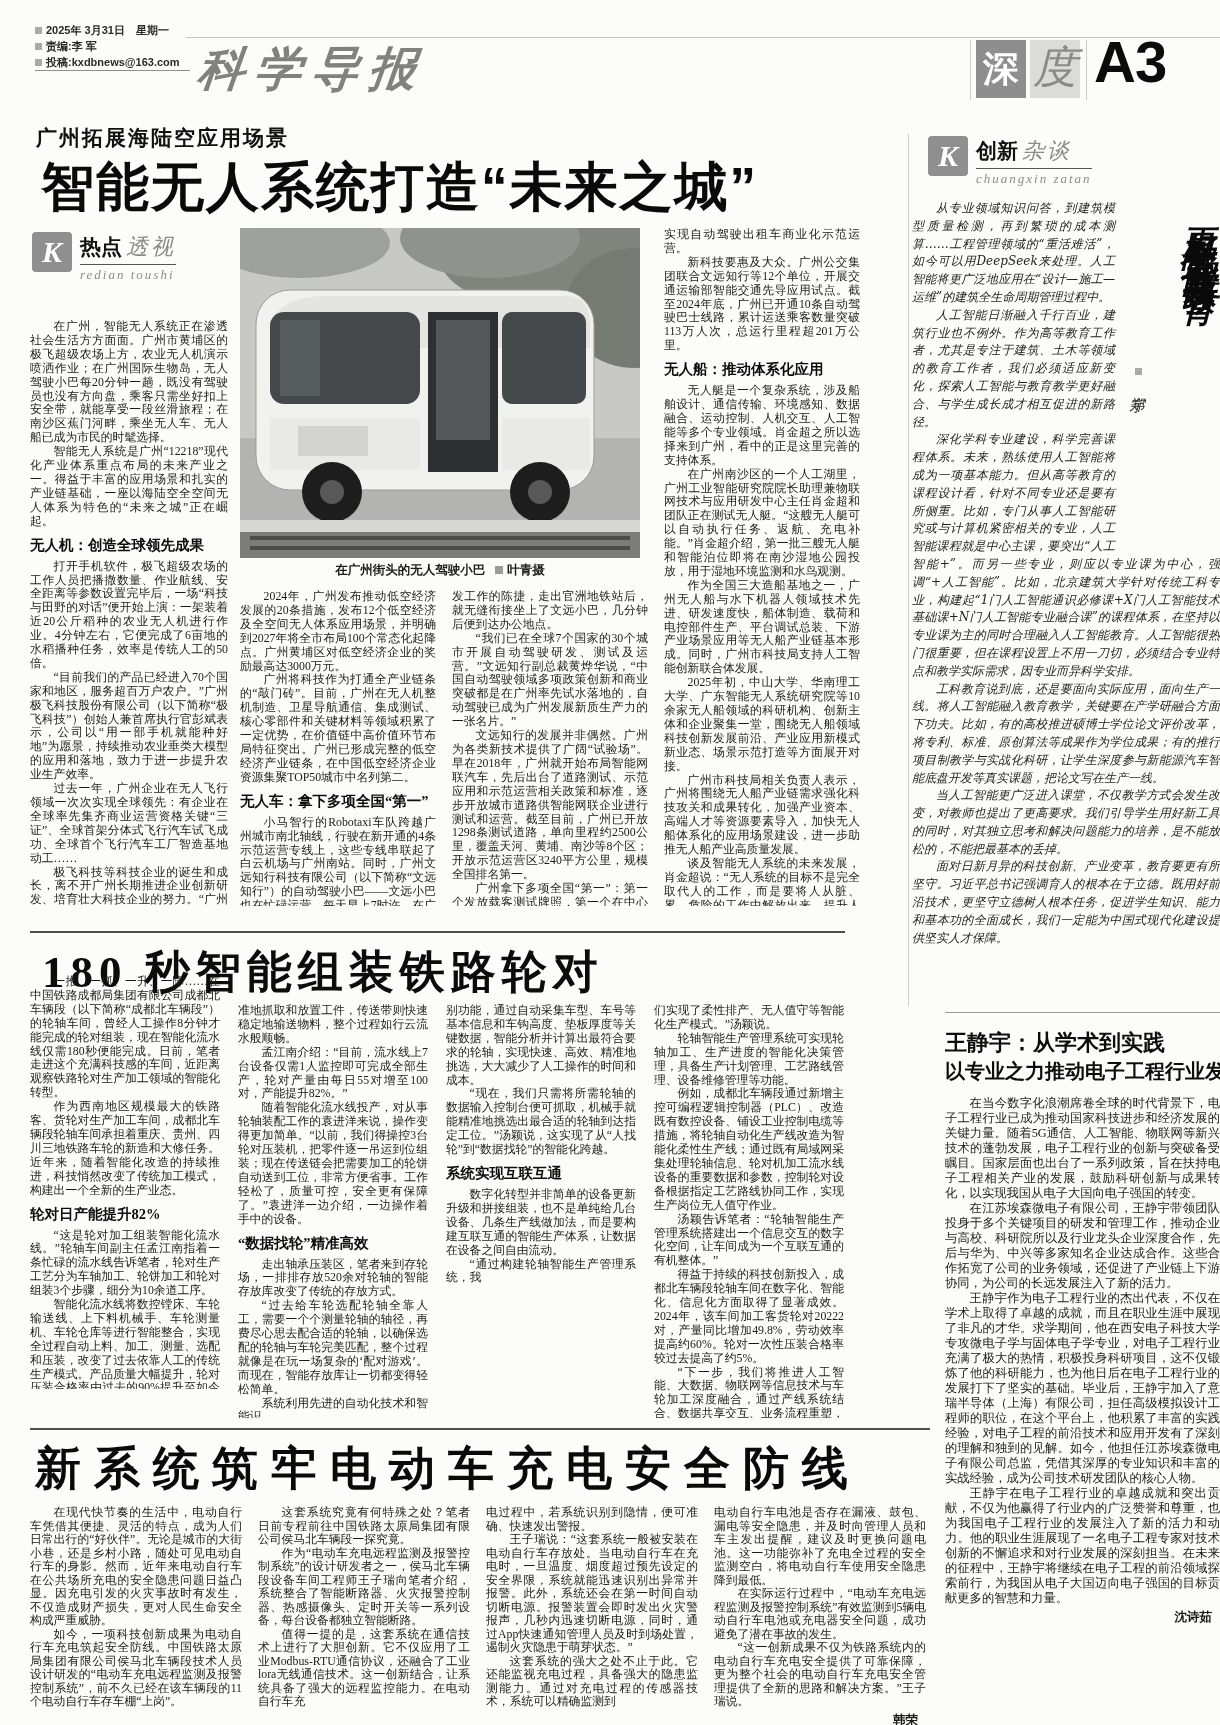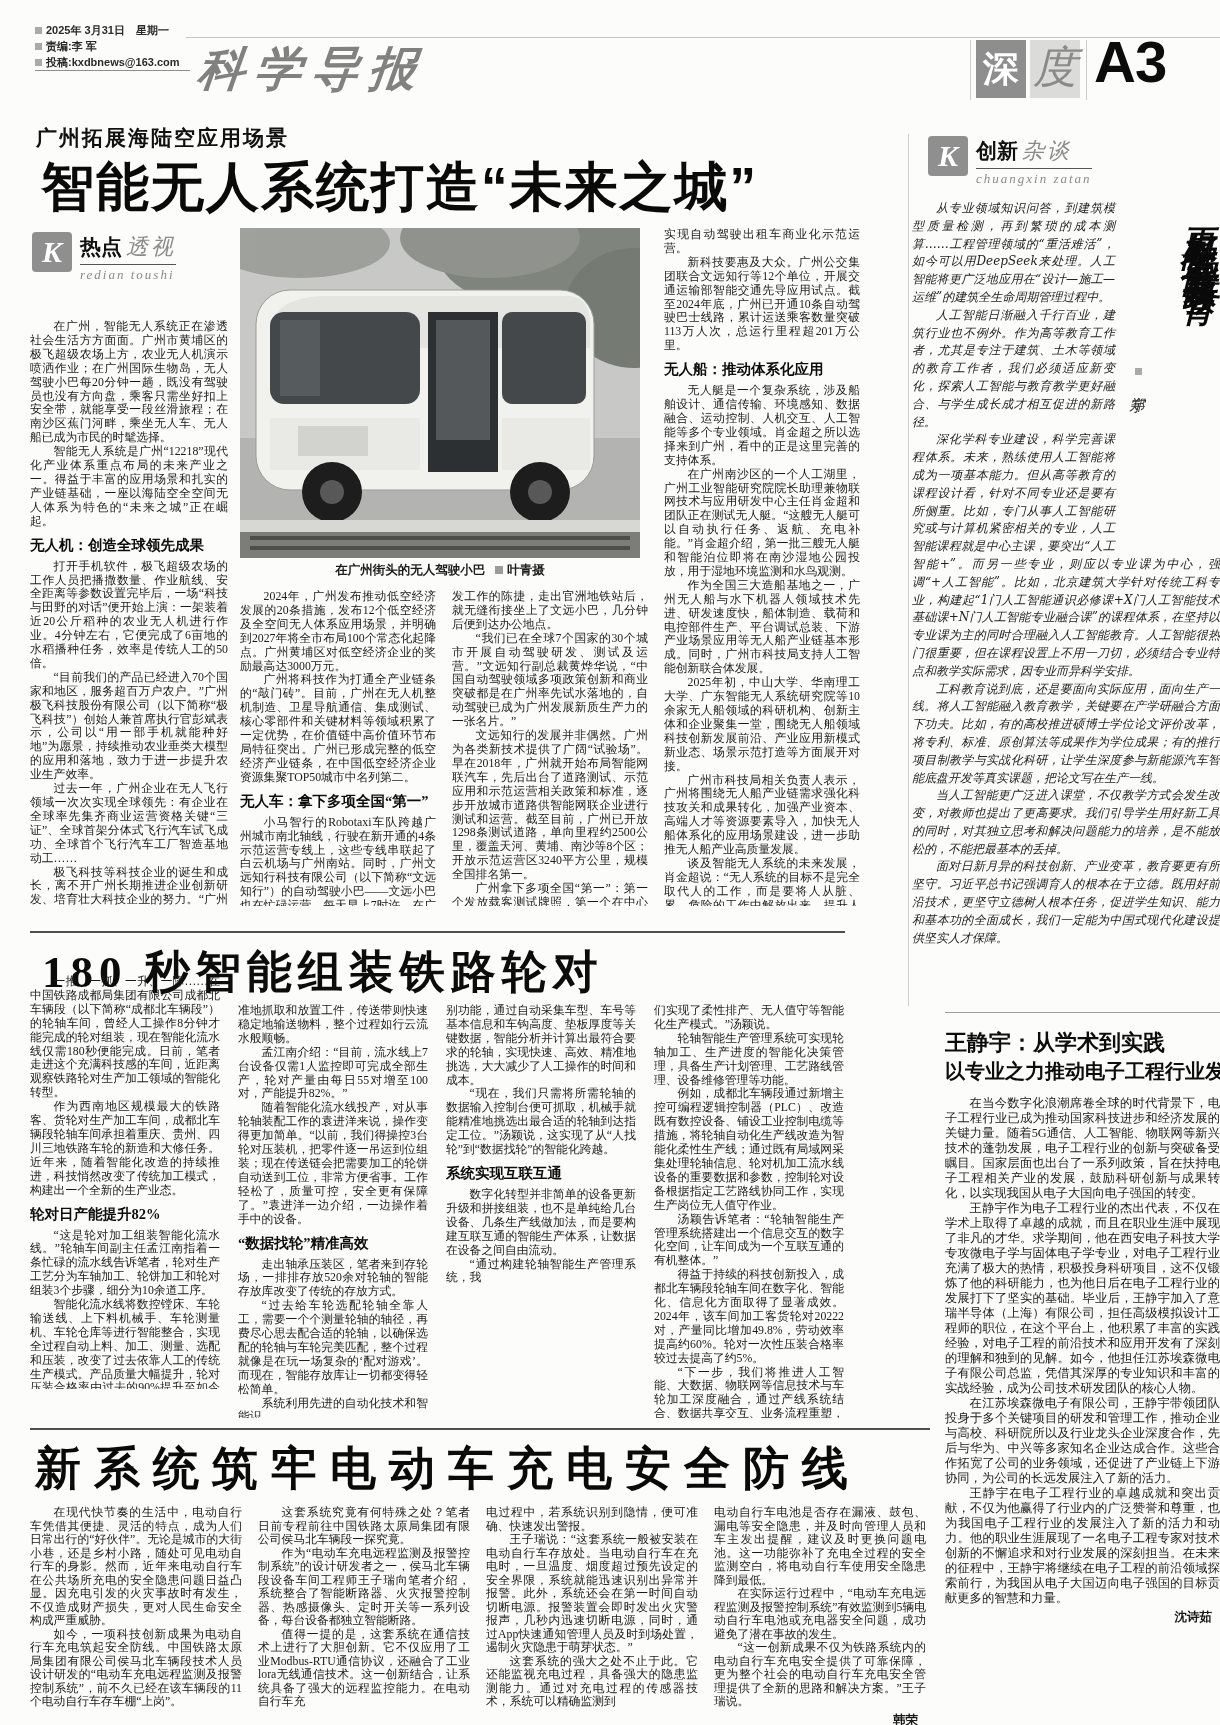--- a/index.html
+++ b/index.html
@@ -208,22 +208,22 @@
         <div class="blk p">面对日新月异的科技创新、产业变革，教育要更有所坚守。习近平总书记强调育人的根本在于立德。既用好前沿技术，更坚守立德树人根本任务，促进学生知识、能力和基本功的全面成长，我们一定能为中国式现代化建设提供坚实人才保障。</div>
       </div>
   </div>
 
   <div class="abs rail-div"></div>
 
   <div class="abs wang-h" style="top:1028px;font-size:22px">王静宇：从学术到实践</div>
   <div class="abs wang-h" style="top:1058px;font-size:20px">以专业之力推动电子工程行业发展</div>
   <div class="col wang-col" style="left:945px;top:1096px;width:275px;height:624px">
       <div class="blk p">在当今数字化浪潮席卷全球的时代背景下，电子工程行业已成为推动国家科技进步和经济发展的关键力量。随着5G通信、人工智能、物联网等新兴技术的蓬勃发展，电子工程行业的创新与突破备受瞩目。国家层面也出台了一系列政策，旨在扶持电子工程相关产业的发展，鼓励科研创新与成果转化，以实现我国从电子大国向电子强国的转变。</div>
+      <div class="blk p">在江苏埃森微电子有限公司，王静宇带领团队投身于多个关键项目的研发和管理工作，推动企业与高校、科研院所以及行业龙头企业深度合作，先后与华为、中兴等多家知名企业达成合作。这些合作拓宽了公司的业务领域，还促进了产业链上下游协同，为公司的长远发展注入了新的活力。</div>
       <div class="blk p">王静宇作为电子工程行业的杰出代表，不仅在学术上取得了卓越的成就，而且在职业生涯中展现了非凡的才华。求学期间，他在西安电子科技大学专攻微电子学与固体电子学专业，对电子工程行业充满了极大的热情，积极投身科研项目，这不仅锻炼了他的科研能力，也为他日后在电子工程行业的发展打下了坚实的基础。毕业后，王静宇加入了意瑞半导体（上海）有限公司，担任高级模拟设计工程师的职位，在这个平台上，他积累了丰富的实践经验，对电子工程的前沿技术和应用开发有了深刻的理解和独到的见解。如今，他担任江苏埃森微电子有限公司总监，凭借其深厚的专业知识和丰富的实战经验，成为公司技术研发团队的核心人物。</div>
-      <div class="blk p">在江苏埃森微电子有限公司，王静宇带领团队投身于多个关键项目的研发和管理工作，推动企业与高校、科研院所以及行业龙头企业深度合作，先后与华为、中兴等多家知名企业达成合作。这些合作拓宽了公司的业务领域，还促进了产业链上下游协同，为公司的长远发展注入了新的活力。</div>
       <div class="blk p">王静宇在电子工程行业的卓越成就和突出贡献，不仅为他赢得了行业内的广泛赞誉和尊重，也为我国电子工程行业的发展注入了新的活力和动力。他的职业生涯展现了一名电子工程专家对技术创新的不懈追求和对行业发展的深刻担当。在未来的征程中，王静宇将继续在电子工程的前沿领域探索前行，为我国从电子大国迈向电子强国的目标贡献更多的智慧和力量。</div>
       <div class="blk sign">沈诗茹</div>
     </div>
 
   <div class="abs rule-dark" style="left:30px;top:931px;width:815px"></div>
   <div class="abs headline-wheel">180 秒智能组装铁路轮对</div>
   <div class="col" style="left:30px;top:975px;width:190px;height:414px">
       <div class="blk p">一推、一抓、一升、一降……在中国铁路成都局集团有限公司成都北车辆段（以下简称“成都北车辆段”）的轮轴车间，曾经人工操作8分钟才能完成的轮对组装，现在智能化流水线仅需180秒便能完成。日前，笔者走进这个充满科技感的车间，近距离观察铁路轮对生产加工领域的智能化转型。</div>
       <div class="blk p">作为西南地区规模最大的铁路客、货轮对生产加工车间，成都北车辆段轮轴车间承担着重庆、贵州、四川三地铁路车轮的新造和大修任务。近年来，随着智能化改造的持续推进，科技悄然改变了传统加工模式，构建出一个全新的生产业态。</div>
       <div class="blk h">轮对日产能提升82%</div>

